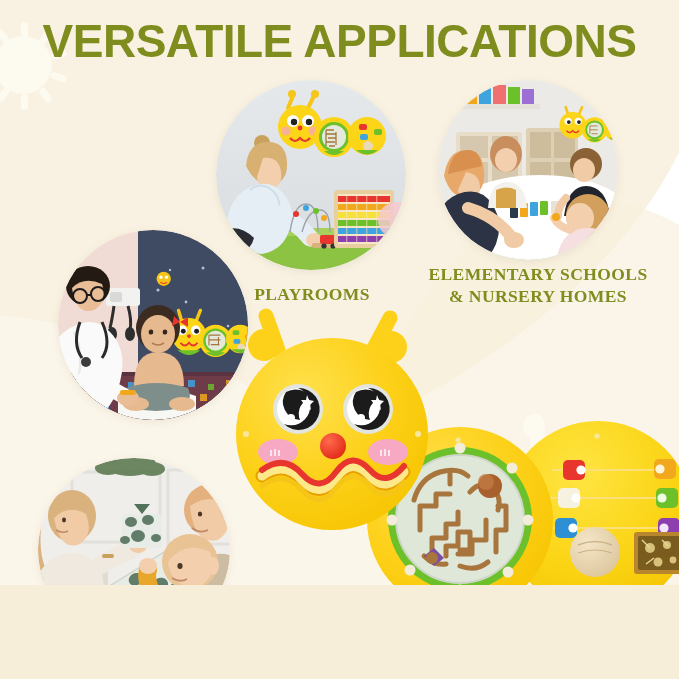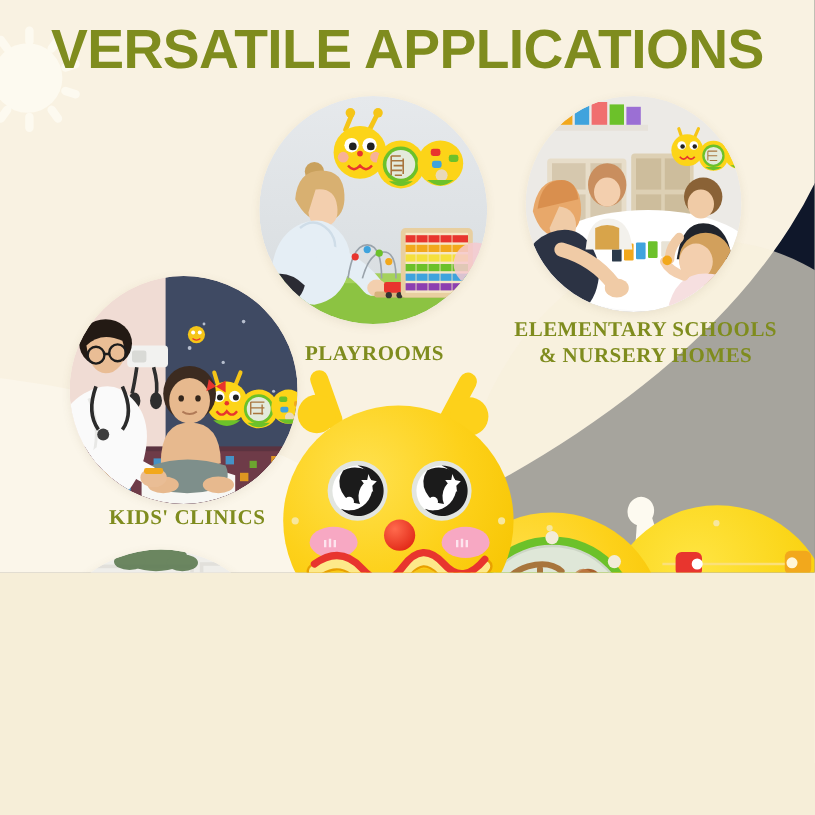--- a/index.html
+++ b/index.html
@@ -5,23 +5,23 @@
   * { margin:0; padding:0; box-sizing:border-box; }
   html,body { width:679px; height:679px; }
   body {
     font-family: "Liberation Sans", sans-serif;
     background:#f6eed8;
     overflow:hidden;
     position:relative;
   }
   #stage {
     position:absolute; inset:0;
-    width:679px; height:477px;
+    width:679px; height:585px;
     overflow:hidden;
-    background:#0f172a;
+    background:#ffffff;
   }
 
   
   .bg-swoosh {
     position:absolute;
     left:-180px; top:-240px;
     width:900px; height:760px;
     background:#f9f2e2;
     border-bottom-right-radius:100% 62%;
     transform:rotate(-6deg);
@@ -563,21 +563,20 @@
           <ellipse cx="110" cy="108" rx="9" ry="8" fill="#f3cfae"></ellipse>
           <path d="M116 170 q26 -8 54 0 l0 14 l-54 0z" fill="#9fb89a"></path>
         </g>
       </g>
     </svg>
   </div>
 
   <div class="caption" id="cap-playrooms">PLAYROOMS</div>
   <div class="caption" id="cap-schools">ELEMENTARY SCHOOLS
 &amp; NURSERY HOMES</div>
-  <div class="caption" id="cap-clinics">KIDS' CLINICS</div>
 
   <div class="product">
     <svg width="679" height="679" viewBox="0 0 679 679">
       <defs>
         <radialGradient id="yellowG" cx="35%" cy="30%" r="80%">
           <stop offset="0%" stop-color="#ffe14e"></stop>
           <stop offset="55%" stop-color="#fdd11a"></stop>
           <stop offset="100%" stop-color="#f6c400"></stop>
         </radialGradient>
         <radialGradient id="yellowG2" cx="40%" cy="28%" r="85%">

